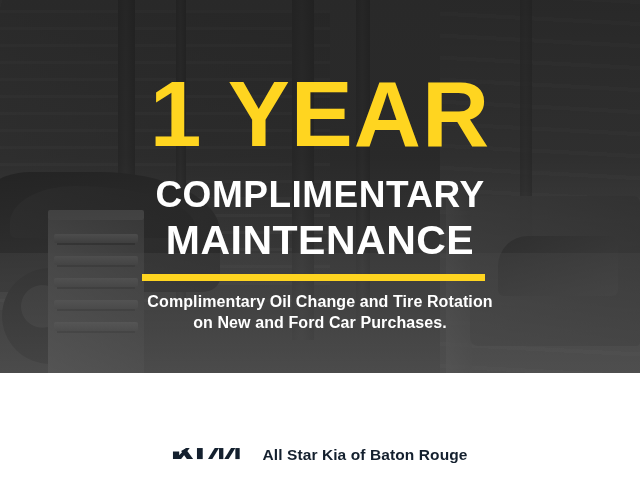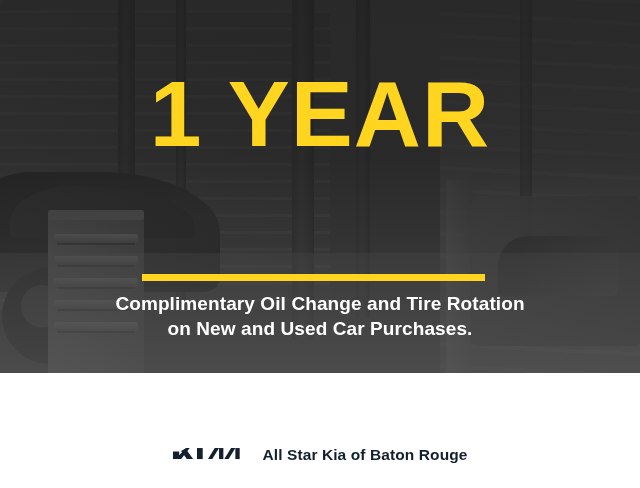--- a/index.html
+++ b/index.html
@@ -226,21 +226,21 @@
     height: 7px;
     background: #FFD520;
   }
 
   .offer {
     position: absolute;
     left: 0; right: 0;
     top: 291px;
     color: #ffffff;
     font-weight: 700;
-    font-size: 19px;
+    font-size: 16px;
     line-height: 1.32;
     letter-spacing: .1px;
   }
 
   .disclaimer {
     position: absolute;
     left: 14px;
     right: 14px;
     top: 377px;
     color: #d9d9d9;
@@ -311,26 +311,30 @@
 
       <div class="bg-floor"></div>
     </div>
 
     <div class="scrim"></div>
 
     <div class="content">
 
       <div class="headline-year">1 YEAR</div>
 
+      <div class="headline-sub">
+        <span class="l1">COMPLIMENTARY</span>
+        <span class="l2">MAINTENANCE</span>
+      </div>
 
       <div class="divider"></div>
 
       <div class="offer">
         <div>Complimentary Oil Change and Tire Rotation</div>
-        <div>on New and Used Car Purchases.</div>
+        <div>on New and Ford Car Purchases.</div>
       </div>
 
       <div class="disclaimer">
         <span>*Excludes Dodge Viper, SRT Motors, Sprinter Vans, Crossfire, EcoDiesels, Nissan GT-R, Nissan LEAF, Jaguar, Land Rover, Audi, Porsche, Alfa Romeo, Maserati, Ford Shelby</span>
         <span>Mustang, Ford Roush Mustang, Chevrolet Corvette, Chevrolet Camaro SS and Lexus 8-Cylinder. Oil change includes oil quantity based on manufacturer recommendations.</span>
         <span>Diesel and synthetic upgrades are extra. Some exclusions may apply. Offer valid for one year from purchase. See dealer for full details.</span>
       </div>
 
     </div>
   </div>

